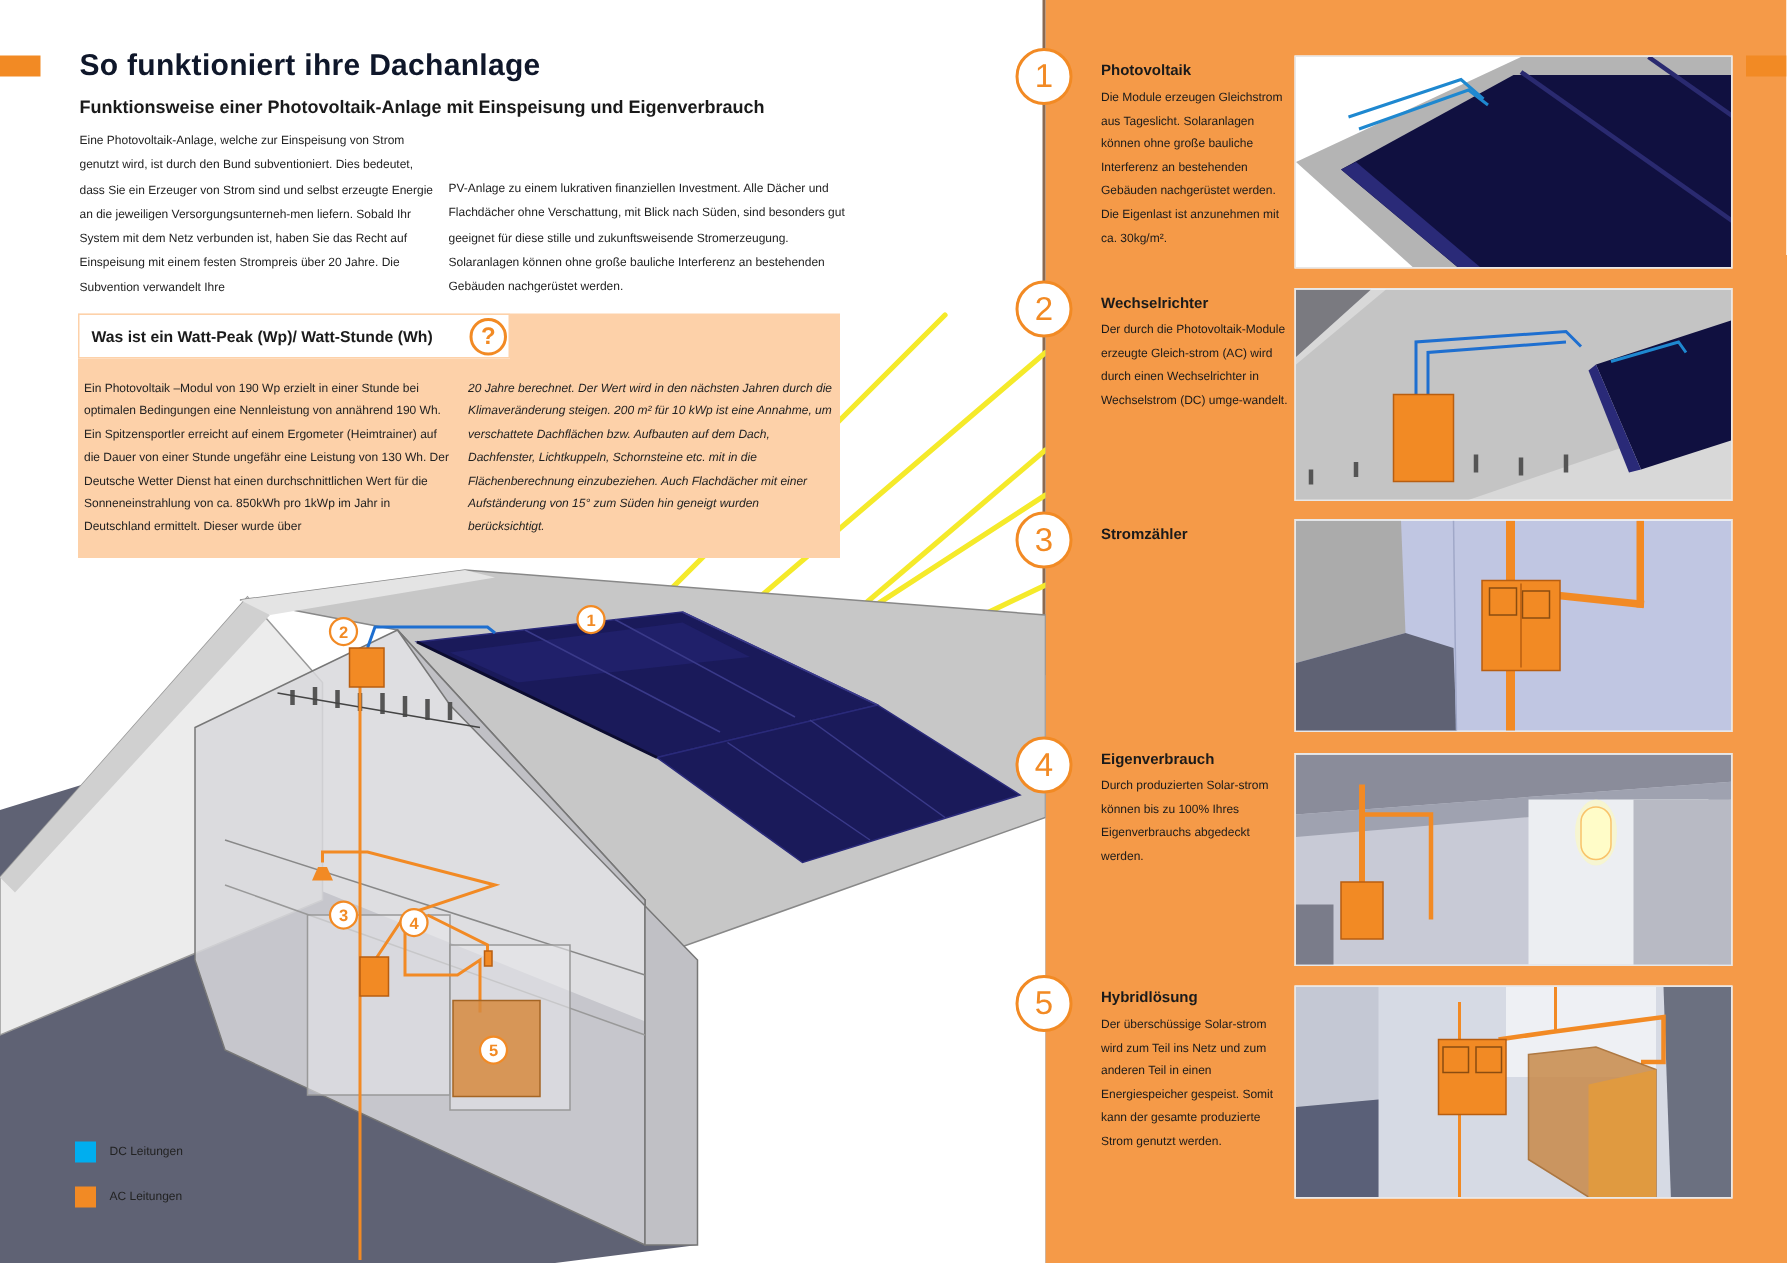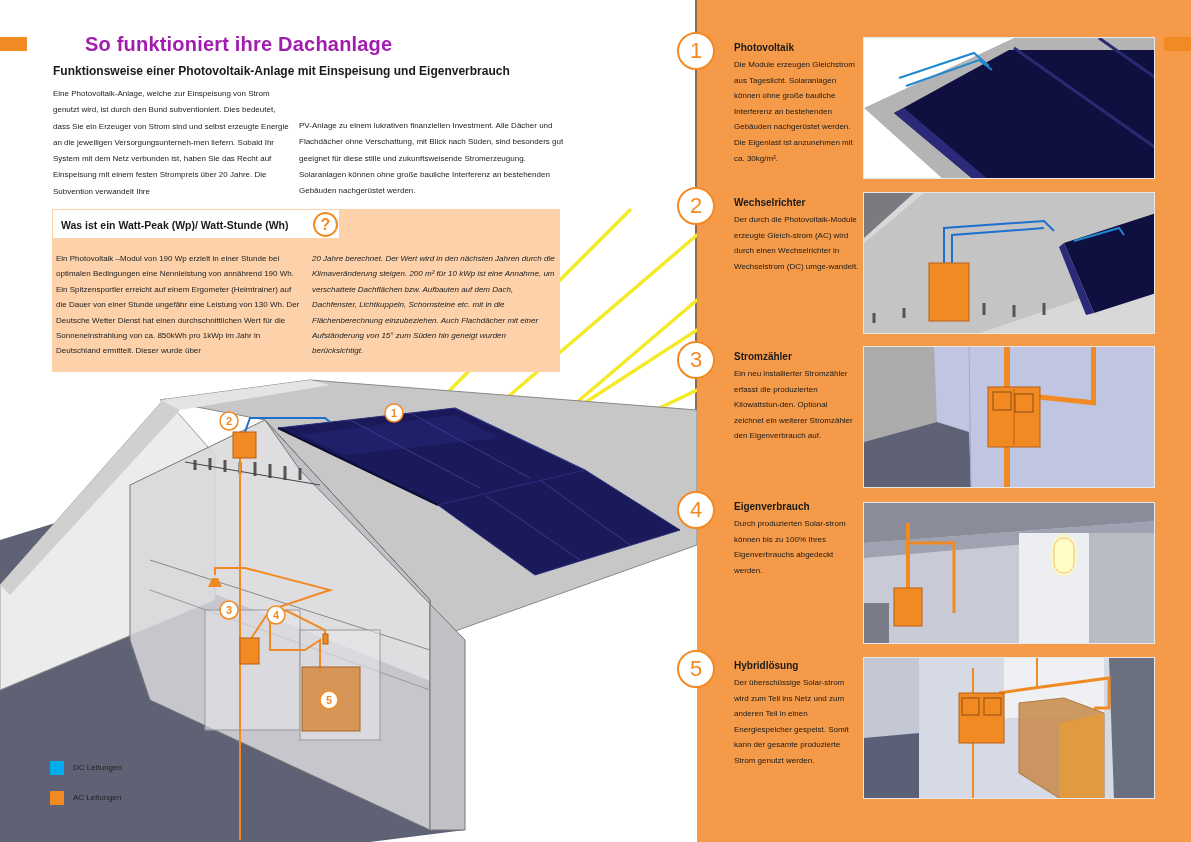--- a/index.html
+++ b/index.html
@@ -5,21 +5,21 @@
   * { margin:0; padding:0; box-sizing:border-box; }
   html, body { width:1191px; height:842px; overflow:hidden; background:#fff; }
   body { position:relative; font-family:"Liberation Sans", "DejaVu Sans", sans-serif; color:#1a1a1a; }
 
   .orange-panel { position:absolute; left:697px; top:0; width:494px; height:842px; background:#f59a48; }
   .orange-panel-edge { position:absolute; left:695px; top:0; width:2px; height:842px; background:#8a6a52; }
 
   .page-tab-left { position:absolute; left:0; top:37px; width:27px; height:14px; background:#f28a24; }
   .page-tab-right { position:absolute; left:1164px; top:37px; width:27px; height:14px; background:#f28a24; }
 
-  .title { position:absolute; left:53px; top:33px; font-size:20px; font-weight:bold; color:#a21caf; letter-spacing:0.2px;margin-left:32px; }
+  .title { position:absolute; left:53px; top:33px; font-size:20px; font-weight:bold; color:#0f172a; letter-spacing:0.2px; }
   .subtitle { position:absolute; left:53px; top:64px; font-size:12px; font-weight:bold; color:#1a1a1a; }
   .intro { position:absolute; top:86px; font-size:8px; line-height:16.3px; color:#222; }
   .intro.col1 { left:53px; width:240px; }
   .intro.col2 { left:299px; width:270px;margin-top:32px; }
 
   .info-box { position:absolute; left:52px; top:209px; width:508px; height:163px; background:#fdd1a9; }
   .info-header { position:absolute; left:52px; top:209px; width:288px; height:30px; background:#fff; border:1px solid #fdd1a9;padding-left:40px; }
   .info-header-text { position:absolute; left:8px; top:9px; font-size:10.5px; font-weight:bold; color:#1a1a1a; }
   .info-q-icon { position:absolute; right:1px; top:2px; width:25px; height:25px; border:2px solid #f28a24; border-radius:50%; background:#fff; color:#f28a24; font-weight:bold; font-size:16px; text-align:center; line-height:21px; }
   .info-text { position:absolute; top:251px; font-size:8px; line-height:15.4px; color:#222; }
@@ -167,21 +167,20 @@
   <div class="step-text">Die Module erzeugen Gleichstrom aus Tageslicht. Solaranlagen können ohne große bauliche Interferenz an bestehenden Gebäuden nachgerüstet werden. Die Eigenlast ist anzunehmen mit ca. 30kg/m².</div>
 </div>
 <div class="step" style="top:187px; height:150px;">
   <div class="step-num">2</div>
   <div class="step-title">Wechselrichter</div>
   <div class="step-text">Der durch die Photovoltaik-Module erzeugte Gleich-strom (AC) wird durch einen Wechselrichter in Wechselstrom (DC) umge-wandelt.</div>
 </div>
 <div class="step" style="top:341px; height:150px;">
   <div class="step-num">3</div>
   <div class="step-title">Stromzähler</div>
-  <div class="step-text">Ein neu installierter Stromzähler erfasst die produzierten Kilowattstun-den. Optional zeichnet ein weiterer Stromzähler den Eigenverbrauch auf.</div>
 </div>
 <div class="step" style="top:491px; height:150px;">
   <div class="step-num">4</div>
   <div class="step-title">Eigenverbrauch</div>
   <div class="step-text">Durch produzierten Solar-strom können bis zu 100% Ihres Eigenverbrauchs abgedeckt werden.</div>
 </div>
 <div class="step" style="top:650px; height:150px;">
   <div class="step-num">5</div>
   <div class="step-title">Hybridlösung</div>
   <div class="step-text">Der überschüssige Solar-strom wird zum Teil ins Netz und zum anderen Teil in einen Energiespeicher gespeist. Somit kann der gesamte produzierte Strom genutzt werden.</div>

